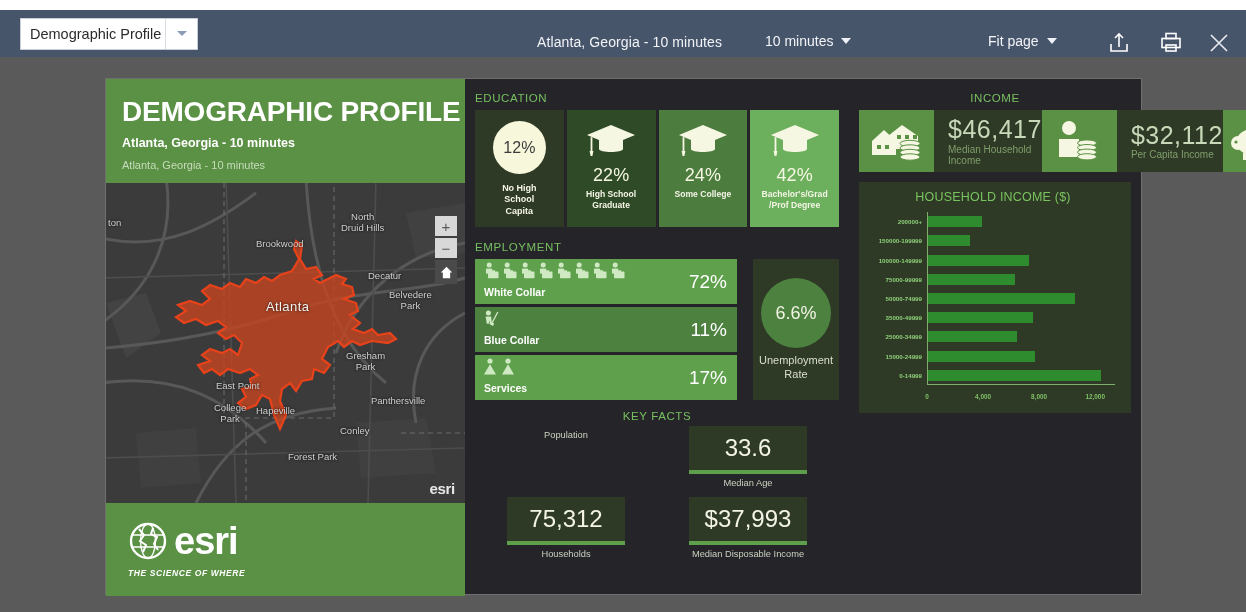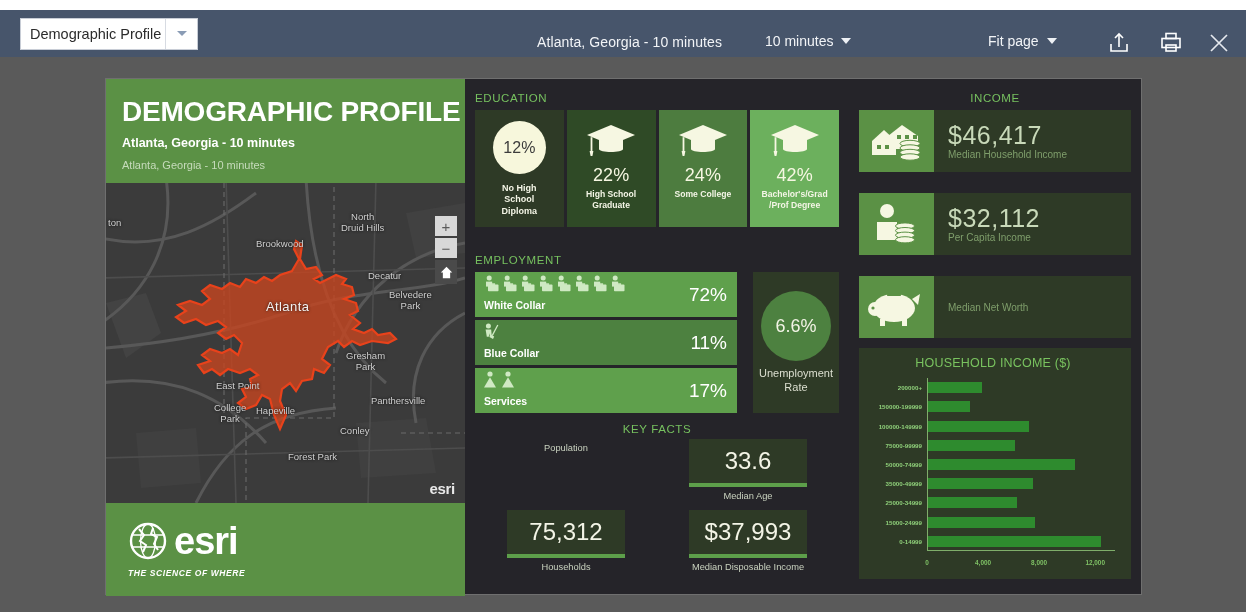--- a/index.html
+++ b/index.html
@@ -166,21 +166,21 @@
   .kf-cell { width:50%; display:flex; flex-direction:column; align-items:center; }
   .kf-box {
     width:118px; height:48px; background:#2e3a26; border-bottom:4px solid #5d9f4a;
     display:flex; align-items:center; justify-content:center;
     color:#f3f4e6; font-size:24px;
   }
   .kf-lbl { margin-top:4px; color:#c9d2bf; font-size:9.3px; }
 
   
   .right-col { width:290px; position:relative; padding:13px 10px 0 8px; }
-  .inc-list { display:flex; flex-direction:column; gap:21px; }
+  .inc-list { display:flex; flex-direction:row; gap:0; }
   .inc-row { height:62px; display:flex; background:#2e3a26; }
   .inc-icon {
     width:75px; background:#5b9145; display:flex; align-items:center; justify-content:center;
   }
   .inc-body { flex:1; padding-left:14px; display:flex; flex-direction:column; justify-content:center;}
   .inc-val { color:#c8d9b9; font-size:25px; letter-spacing:.5px; line-height:1.1;}
   .inc-lbl { color:#7f9e6b; font-size:10px; margin-top:0;}
 
   .chart-card {
     margin-top:10px; height:231px; background:#2e3a26; position:relative;
@@ -362,21 +362,21 @@
     </div>
 
     <div class="mid-col">
 
       <div class="sec-title">EDUCATION</div>
       <div class="edu-row" id="edu-row">
           <div class="edu-tile" style="background: rgb(46, 58, 38);">
             <div class="edu-circle">12%</div>
             <div class="edu-lbl" style="margin-top:9px">No High
 School
-Diploma</div>
+Capita</div>
           </div>
           <div class="edu-tile" style="background: rgb(47, 74, 38);">
             <div class="cap-icon">
               <svg width="52" height="36" viewBox="0 0 52 36">
                 <path d="M26 2 L50 12 L26 22 L2 12 Z" fill="#f6f7e2"></path>
                 <path d="M14 16 V26 C14 30 38 30 38 26 V16 L26 21 Z" fill="#f6f7e2"></path>
                 <path d="M6.5 14.2 V28" stroke="#f6f7e2" stroke-width="1.8" fill="none"></path>
                 <path d="M4.6 28 h3.8 l-1 5 h-1.8 Z" fill="#f6f7e2"></path>
               </svg>
             </div>
@@ -404,21 +404,21 @@
                 <path d="M6.5 14.2 V28" stroke="#f6f7e2" stroke-width="1.8" fill="none"></path>
                 <path d="M4.6 28 h3.8 l-1 5 h-1.8 Z" fill="#f6f7e2"></path>
               </svg>
             </div>
             <div class="edu-pct">42%</div>
             <div class="edu-lbl small">Bachelor's/Grad
 /Prof Degree</div>
           </div>
         </div>
 
-      <div class="sec-title" style="margin-top:27px">EMPLOYMENT</div>
+      <div class="sec-title" style="margin-top:14px">EMPLOYMENT</div>
       <div class="emp-wrap">
         <div class="emp-bars" id="emp-bars">
             <div class="emp-bar" style="background: rgb(95, 160, 76);">
               <div class="emp-left">
                 <div class="emp-icons">
                   <span><svg width="15" height="17" viewBox="0 0 15 17">
                       <circle cx="5.2" cy="3" r="2.5" fill="#cfe9c3"></circle>
                       <path d="M2 6.6 h6.2 v5 H2 Z" fill="#cfe9c3"></path>
                       <rect x="4" y="9.6" width="10.5" height="6.6" rx="0.8" fill="#cfe9c3"></rect>
                       <rect x="7.5" y="8.3" width="3.6" height="1.6" fill="#cfe9c3"></rect>

